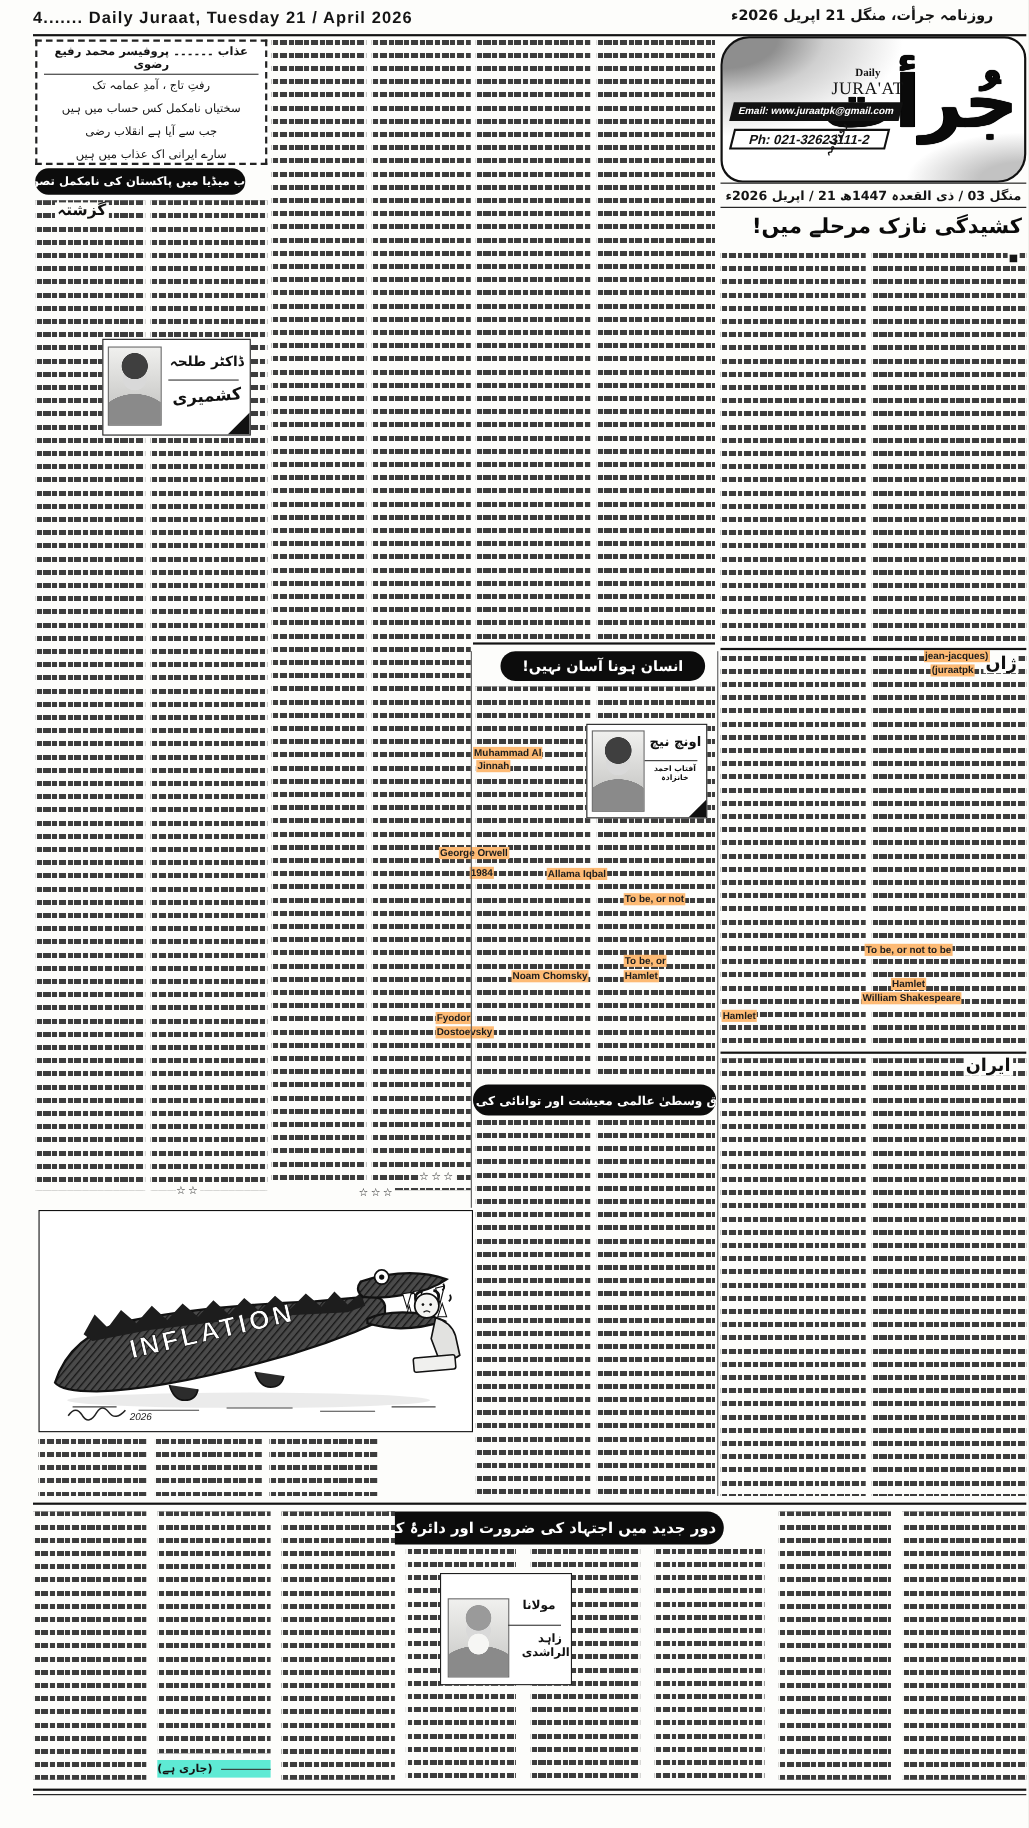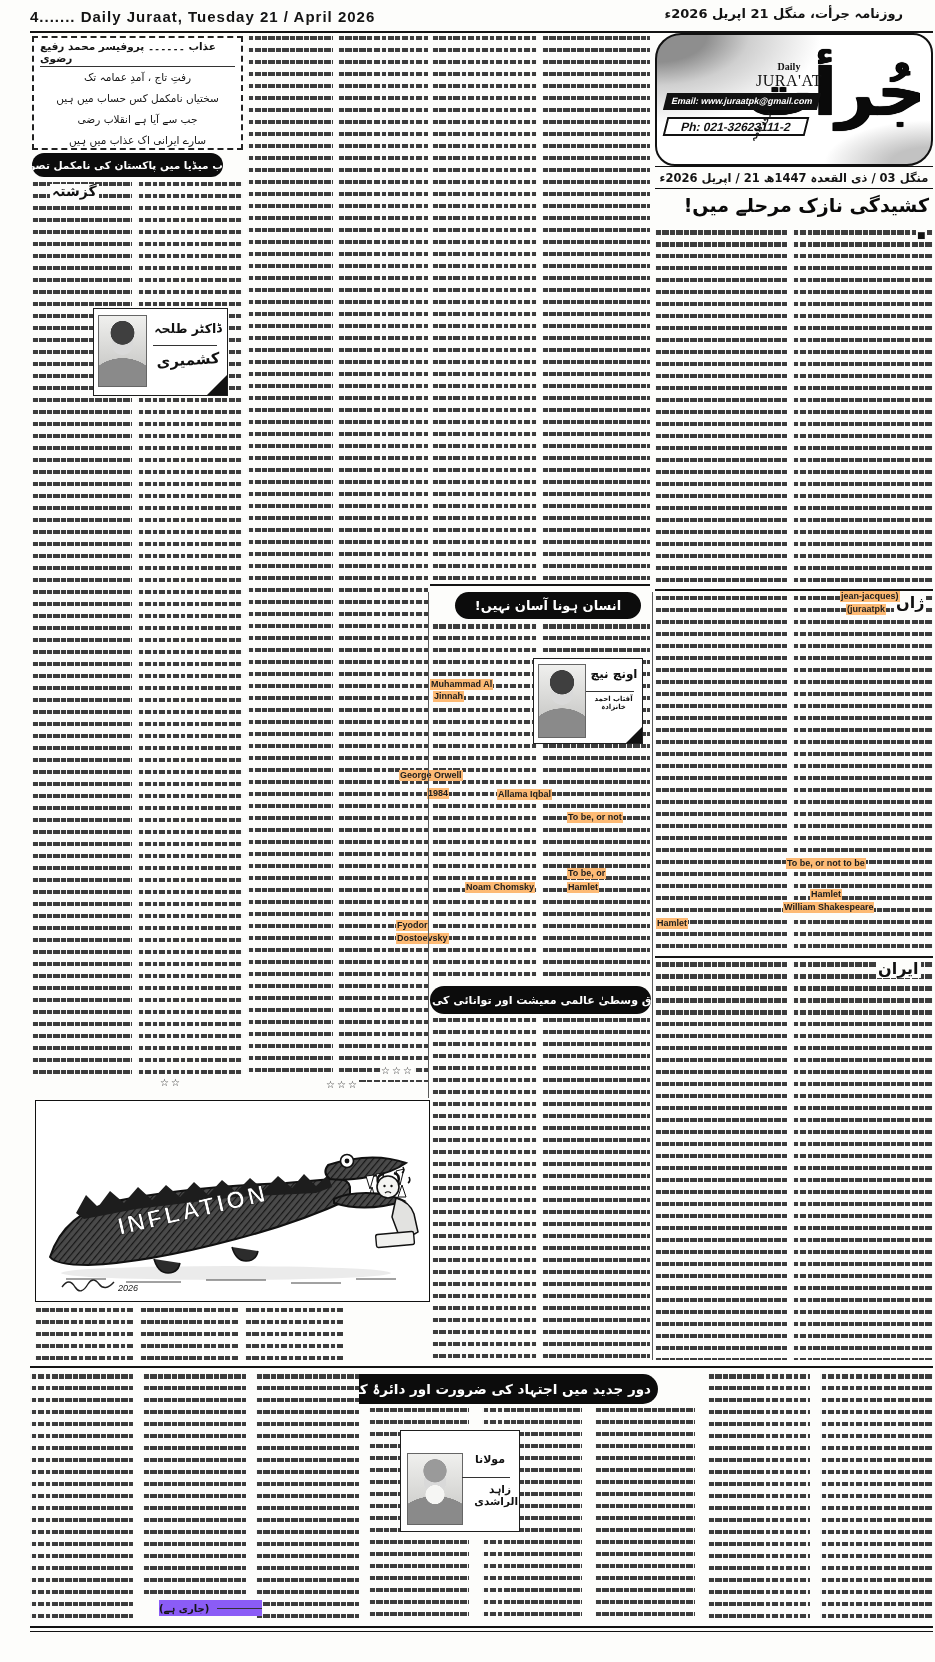--- a/index.html
+++ b/index.html
@@ -33,34 +33,34 @@
   .photo.beard{background:
       radial-gradient(circle at 50% 58%, #f6f6f4 0 19%, rgba(0,0,0,0) 20%),
       radial-gradient(circle at 50% 24%, #9a9a9a 0 19%, rgba(0,0,0,0) 20%),
       radial-gradient(circle at 50% 40%, #d9d9d9 0 22%, rgba(0,0,0,0) 23%),
       radial-gradient(ellipse 75% 42% at 50% 102%, #8a8a8a 0 99%, rgba(0,0,0,0) 100%),
       linear-gradient(180deg,#f0f0ee,#c5c5c3);}
   .byname{direction:rtl;text-align:center;font-weight:700;color:#111;}
   .byrule{height:1px;background:#333;margin:2px 4px;}
   .u{direction:rtl;}
   .headline-lg{font-weight:700;direction:rtl;text-align:right;color:#0a0a0a;}
-  .jaari{display:flex;align-items:center;gap:8px;background:#8b5cf6;margin-left:16px;}
+  .jaari{display:flex;align-items:center;gap:8px;background:#5eead4;}
   .jaari .ln{flex:1;border-top:1px solid #333;}
 </style>
 </head>
 <body>
 
 <div id="page">
 
   <div class="abs" style="left:30px;top:8px;width:430px;font-family:'Liberation Sans',sans-serif;font-weight:700;font-size:15px;letter-spacing:1px;">4....... Daily Juraat, Tuesday 21 / April 2026</div>
   <div class="abs u" style="right:32px;top:6px;width:440px;text-align:left;font-weight:700;font-size:13px;direction:rtl;text-align:right;">روزنامہ جرأت، منگل 21 اپریل 2026ء</div>
   <div class="rule" style="left:30px;top:31px;width:903px;height:2px;"></div>
 
   <div class="abs" style="left:32px;top:36px;width:211px;height:114px;border:2px dashed #222;background:#fff;box-sizing:border-box;padding:2px 6px;overflow:hidden;">
-    <div class="u" style="text-align:left;font-weight:700;font-size:10.5px;border-bottom:1px solid #333;padding-bottom:2px;">عذاب ۔۔۔۔۔۔ پروفیسر محمد رفیع رضوی</div>
+    <div class="u" style="text-align:center;font-weight:700;font-size:10.5px;border-bottom:1px solid #333;padding-bottom:2px;">عذاب ۔۔۔۔۔۔ پروفیسر محمد رفیع رضوی</div>
     <div class="u" style="text-align:center;font-size:10.5px;line-height:2.0;">
       <div>رفتِ تاج ، آمدِ عمامہ تک</div>
       <div>سختیاں نامکمل کس حساب میں ہیں</div>
       <div>جب سے آیا ہے انقلاب رضی</div>
       <div>سارے ایرانی اک عذاب میں ہیں</div>
     </div>
   </div>
 
   <div class="banner" style="left:32px;top:153px;width:191px;height:24px;font-size:10.5px;">عرب میڈیا میں پاکستان کی نامکمل تصویر</div>
   <div class="txt" style="left:32px;top:182px;width:100px;height:900px;"></div>

